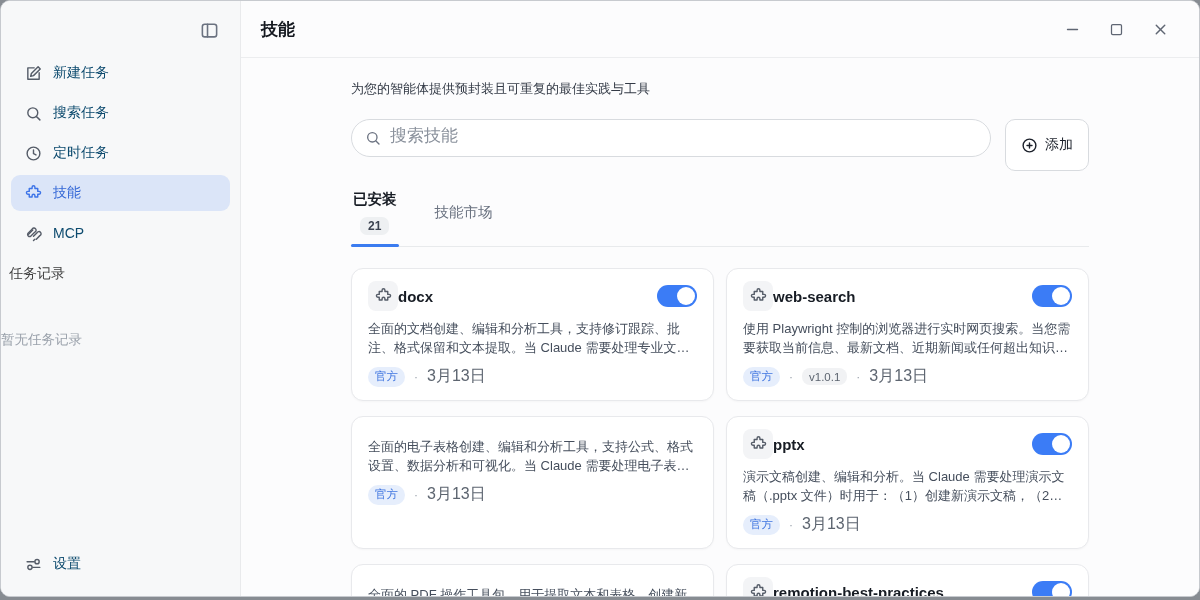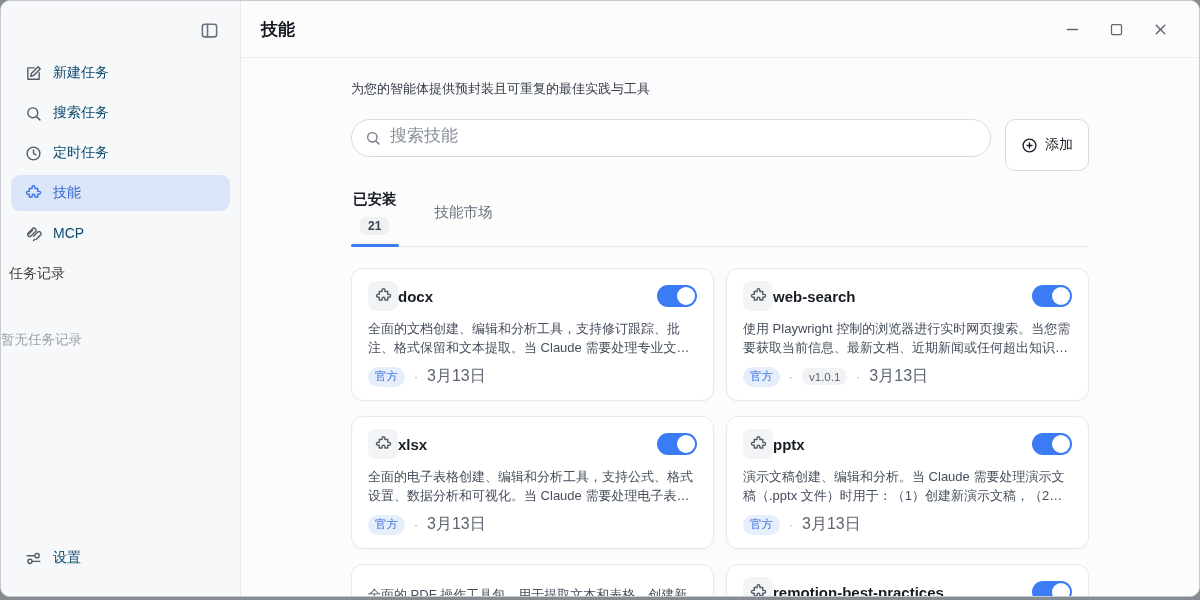--- a/index.html
+++ b/index.html
@@ -24,21 +24,21 @@
   .nav{ margin-top:54px; display:flex; flex-direction:column; gap:4px; padding:0 10px; }
   .nav-item{
     height:36px; display:flex; align-items:center; gap:11px; padding:0 14px;
     border-radius:9px; font-size:14px; color:#0c4a6e; cursor:pointer;
   }
   .nav-item .ic{ width:17px; height:17px; color:#555c68; display:flex; }
   .nav-item.active{ background:#dbe5f8; color:#3367d6; }
   .nav-item.active .ic{ color:#3d74e8; }
   .section-label{ padding:14px 8px 6px; font-size:14px; color:#404040; }
   .empty-text{ text-align:left; font-size:13.5px; color:#9aa1ab; margin-top:42px; }
-  .sidebar-bottom{ margin-top:auto; padding:0 10px 20px; }
+  .sidebar-bottom{ margin-top:auto; padding:0 10px 14px; }
 
   
   .main{ flex:1; display:flex; flex-direction:column; background:#fcfcfd; min-width:0; }
   .titlebar{
     height:57px; min-height:57px; border-bottom:1px solid #ecedef;
     display:flex; align-items:center; padding:0 28px 0 20px;
   }
   .page-title{ font-size:17px; font-weight:bold; color:#14181f; }
   .win-controls{ margin-left:auto; display:flex; align-items:center; gap:22px; }
   .win-btn{ width:22px; height:22px; border:none; background:transparent; color:#5f6673;
@@ -274,31 +274,20 @@
             <div class="card-meta">
               <span class="badge-official">官方</span>
               <span class="meta-dot">·</span>
               <span class="badge-version">v1.0.1</span>
               <span class="meta-dot">·</span>
               <span class="meta-date">3月13日</span>
             </div>
           </div>
 
           <div class="card">
-            <div class="card-head">
-              <span class="skill-icon-box">
-                <svg width="17" height="17" viewBox="0 0 24 24" fill="none" stroke="currentColor" stroke-width="2" stroke-linejoin="round">
-                    <path d="M10 3a2 2 0 0 1 4 0v2h4v4h2a2 2 0 0 1 0 4h-2v4h-4v-2a2 2 0 0 0-4 0v2H6v-4H4a2 2 0 0 1 0-4h2V5h4V3z"></path>
-                  </svg>
-              </span>
-              <span class="card-title">xlsx</span>
-              <button class="toggle">
-                  <span class="knob"></span>
-                </button>
-            </div>
             <p class="card-desc">全面的电子表格创建、编辑和分析工具，支持公式、格式设置、数据分析和可视化。当 Claude 需要处理电子表格...</p>
             <div class="card-meta">
               <span class="badge-official">官方</span>
               <span class="meta-dot">·</span>
               <span class="meta-date">3月13日</span>
             </div>
           </div>
 
           <div class="card">
             <div class="card-head">

